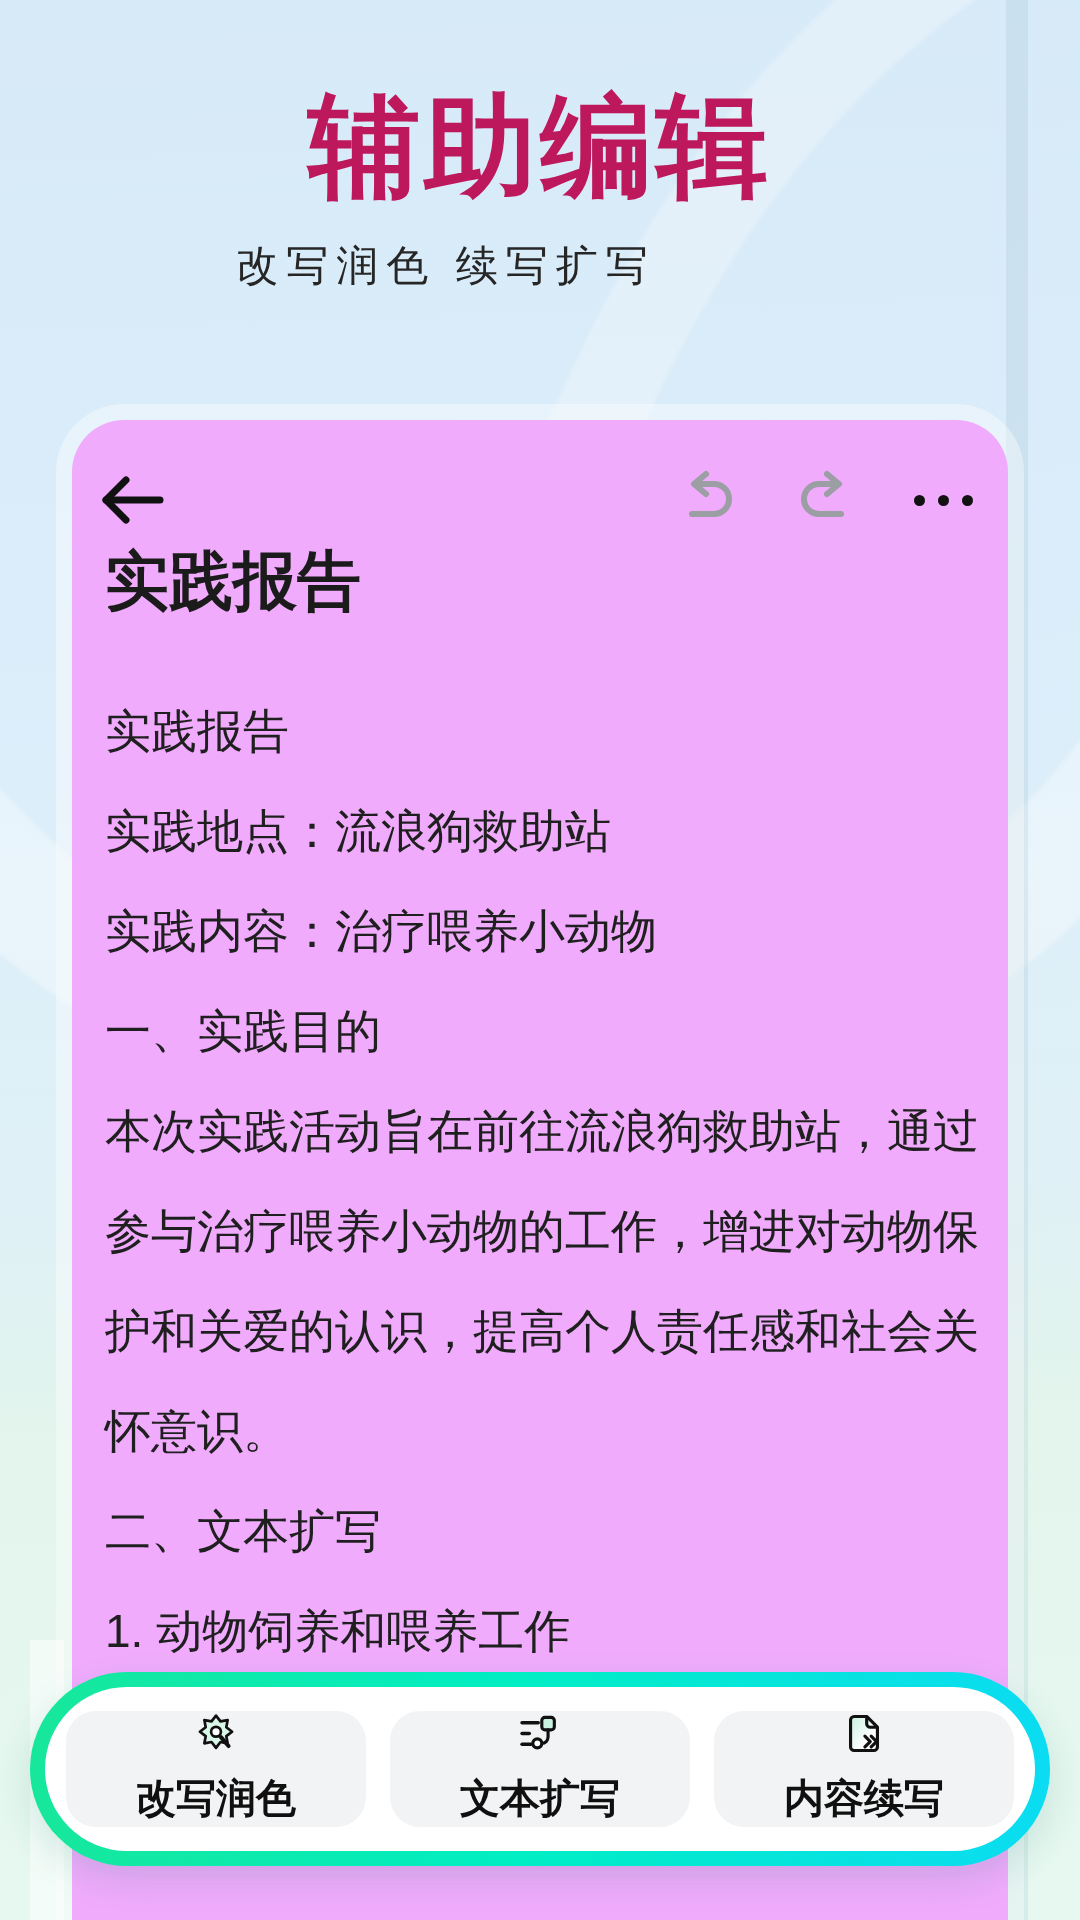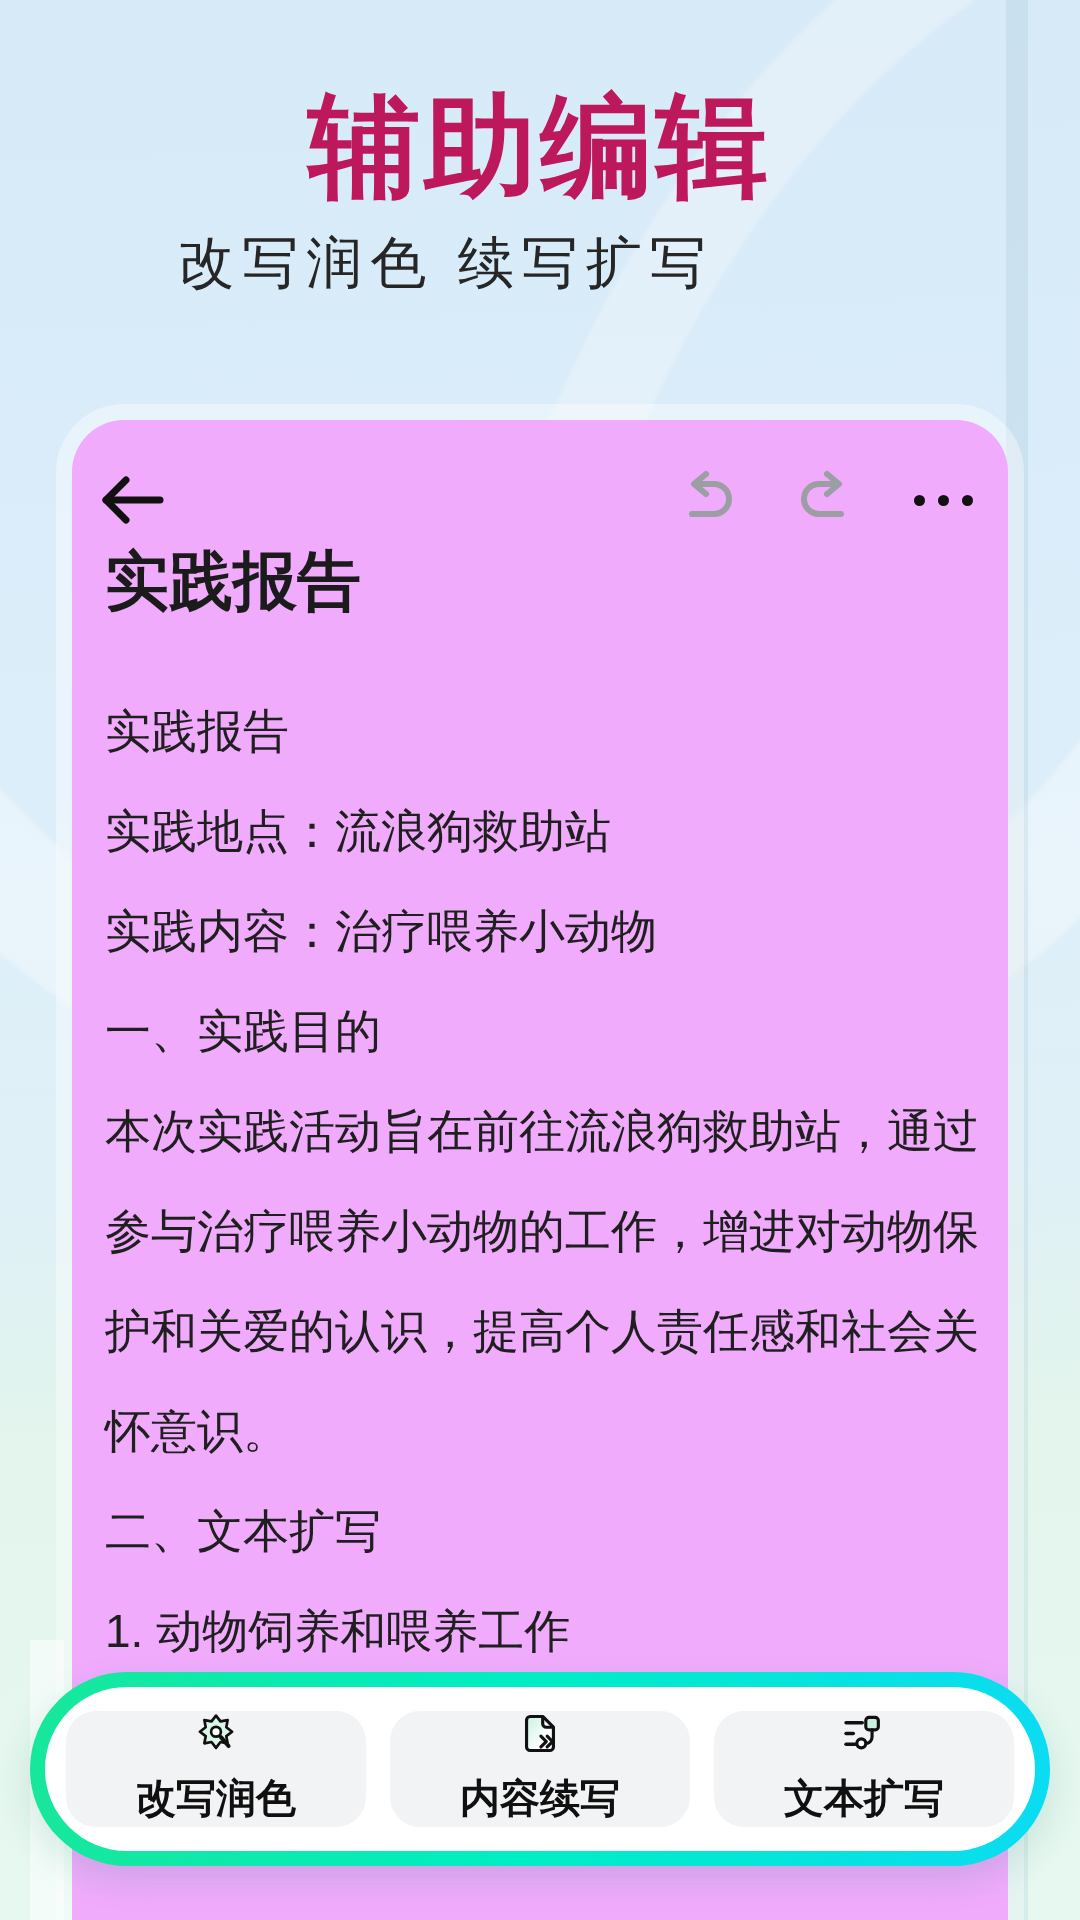--- a/index.html
+++ b/index.html
@@ -26,22 +26,22 @@
     position:absolute;left:1006px;top:0;width:22px;height:1920px;
     background:rgba(120,165,185,0.14);
   }
 
   
   .hero-title{
     position:absolute;left:0;top:72px;width:1080px;text-align:center;
     font-size:112px;font-weight:800;color:#be185d;letter-spacing:4px;
   }
   .hero-subtitle{
-    position:absolute;left:0;top:226px;width:892px;text-align:center;
-    font-size:56px;font-weight:500;color:#262626;letter-spacing:8px;
+    position:absolute;left:0;top:238px;width:892px;text-align:center;
+    font-size:42px;font-weight:500;color:#262626;letter-spacing:8px;
   }
 
   
   .card{
     position:absolute;left:72px;top:420px;width:936px;height:1500px;
     background:#f0abfc;border-radius:52px 52px 0 0;
     box-shadow:0 0 0 16px rgba(255,255,255,0.38);
   }
   .card .topbar-icon{position:absolute;cursor:pointer;}
   .back-btn{left:26px;top:48px;width:70px;height:64px;}
@@ -141,39 +141,39 @@
     <svg class="icon-svg" width="46" height="46" viewBox="0 0 48 48">
       <path d="M24 4 L29 10.5 L37 9 L35.5 17 L42 22 L35.5 27 L37 35 L29 33.5 L24 40 L19 33.5 L11 35 L12.5 27 L6 22 L12.5 17 L11 9 L19 10.5 Z" fill="#d9f6e8" stroke="#111" stroke-width="3" stroke-linejoin="round"></path>
       <circle cx="24" cy="22" r="5.5" fill="#fff" stroke="#111" stroke-width="3"></circle>
       <path d="M29.5 28 L38 38" stroke="#111" stroke-width="4.5" stroke-linecap="round"></path>
     </svg>
     <span class="label">改写润色</span>
   </button>
 
   <button class="action-btn">
     <svg class="icon-svg" width="46" height="46" viewBox="0 0 48 48">
+      <path d="M4 12 H22" stroke="#111" stroke-width="4" stroke-linecap="round"></path>
+      <path d="M4 24 H12" stroke="#111" stroke-width="4" stroke-linecap="round"></path>
+      <path d="M4 36 H14" stroke="#111" stroke-width="4" stroke-linecap="round"></path>
+      <rect x="26" y="6" width="14" height="14" rx="3.5" fill="#c8f2df" stroke="#111" stroke-width="3.5"></rect>
+      <path d="M33 20 V28 a7 7 0 0 1 -7 7 h-1" stroke="#111" stroke-width="3.5" fill="none" stroke-linecap="round"></path>
+      <circle cx="21" cy="35" r="5" fill="#fff" stroke="#111" stroke-width="3.5"></circle>
+    </svg>
+    <span class="label">文本扩写</span>
+  </button>
+
+  <button class="action-btn">
+    <svg class="icon-svg" width="46" height="46" viewBox="0 0 48 48">
       <defs>
         <linearGradient id="pageFill" x1="0" y1="0" x2="1" y2="1">
           <stop offset="0" stop-color="#c9f2e2"></stop>
           <stop offset="0.7" stop-color="#ffffff"></stop>
         </linearGradient>
       </defs>
       <path d="M13 5 H27 L39 17 V39 a4 4 0 0 1 -4 4 H13 a4 4 0 0 1 -4 -4 V9 a4 4 0 0 1 4 -4 Z" fill="url(#pageFill)" stroke="#111" stroke-width="3.5" stroke-linejoin="round"></path>
       <path d="M27 5 V13 a4 4 0 0 0 4 4 H39" fill="none" stroke="#111" stroke-width="3.5" stroke-linejoin="round"></path>
       <path d="M25 27 L31 33 L25 39" fill="none" stroke="#111" stroke-width="3.5" stroke-linecap="round" stroke-linejoin="round"></path>
       <path d="M32 27 L38 33 L32 39" fill="none" stroke="#111" stroke-width="3.5" stroke-linecap="round" stroke-linejoin="round"></path>
     </svg>
     <span class="label">内容续写</span>
   </button>
 
-  <button class="action-btn">
-    <svg class="icon-svg" width="46" height="46" viewBox="0 0 48 48">
-      <path d="M4 12 H22" stroke="#111" stroke-width="4" stroke-linecap="round"></path>
-      <path d="M4 24 H12" stroke="#111" stroke-width="4" stroke-linecap="round"></path>
-      <path d="M4 36 H14" stroke="#111" stroke-width="4" stroke-linecap="round"></path>
-      <rect x="26" y="6" width="14" height="14" rx="3.5" fill="#c8f2df" stroke="#111" stroke-width="3.5"></rect>
-      <path d="M33 20 V28 a7 7 0 0 1 -7 7 h-1" stroke="#111" stroke-width="3.5" fill="none" stroke-linecap="round"></path>
-      <circle cx="21" cy="35" r="5" fill="#fff" stroke="#111" stroke-width="3.5"></circle>
-    </svg>
-    <span class="label">文本扩写</span>
-  </button>
-
 </div>
 
 </body></html>

